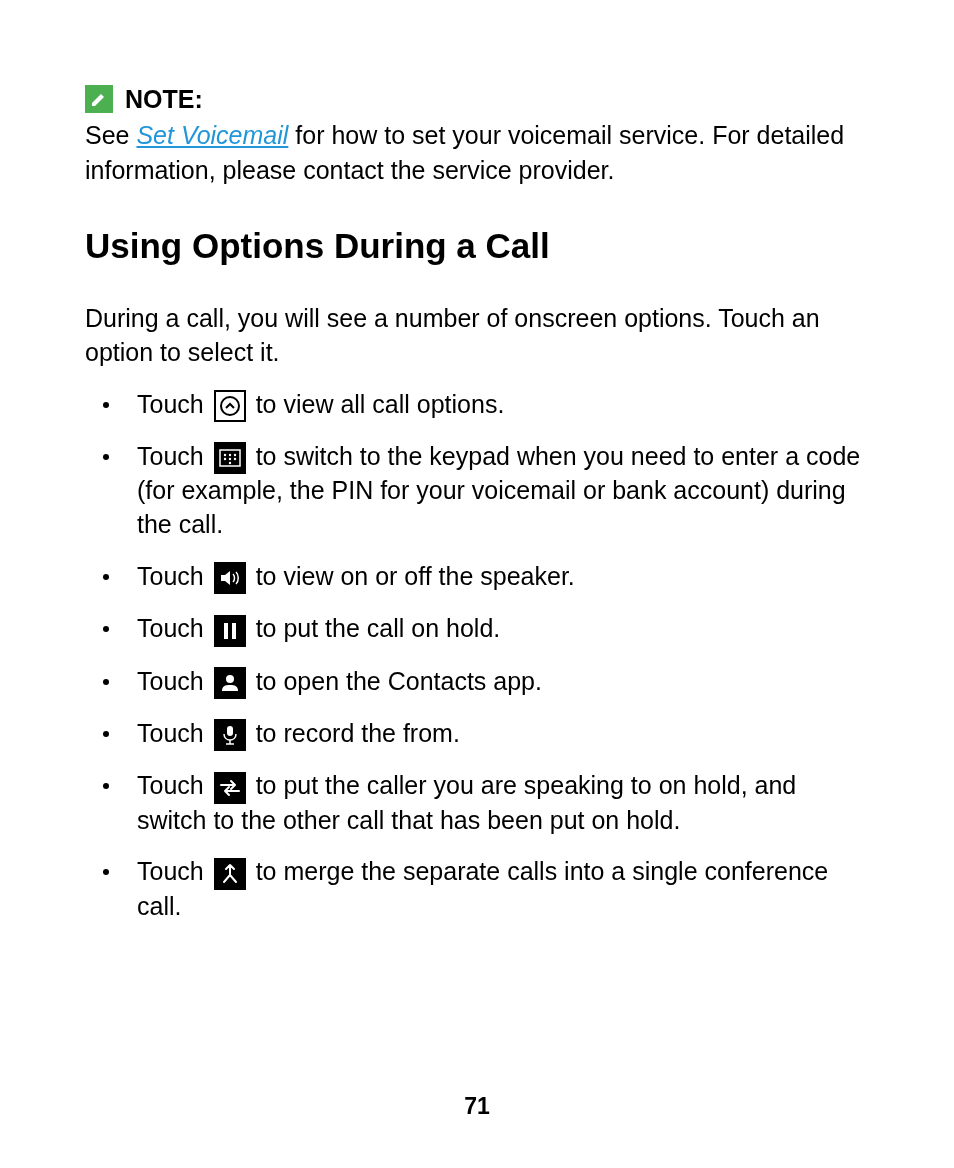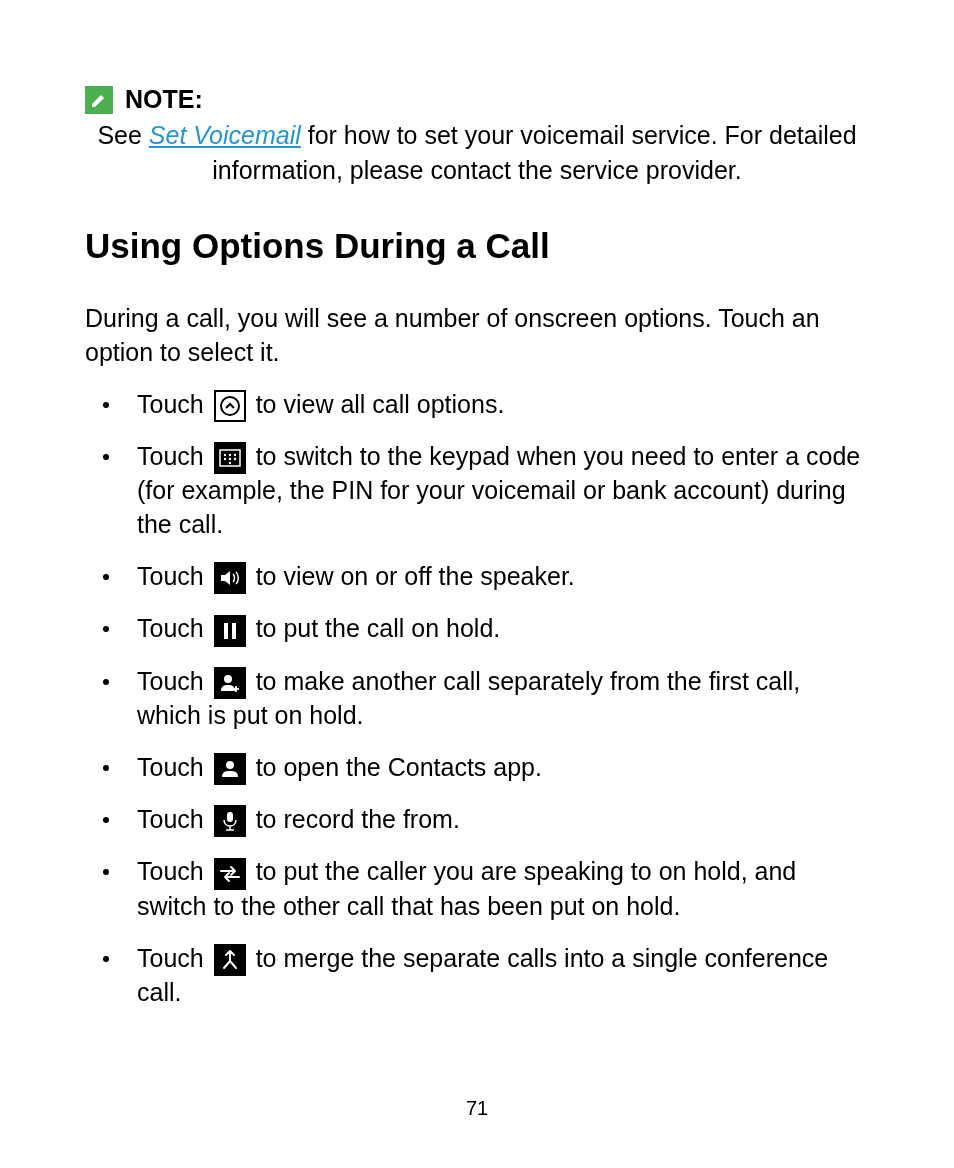--- a/index.html
+++ b/index.html
@@ -10,21 +10,21 @@
     body {
       font-family: Arial, Helvetica, sans-serif;
       width: 954px;
       height: 1168px;
       background: #fff;
       padding: 85px 85px 40px 85px;
       position: relative;
     }
     .note-header {
       display: flex;
-      align-items: center;
+      align-items: flex-start;
       gap: 12px;
       margin-bottom: 4px;
     }
     .note-icon {
       width: 28px;
       height: 28px;
       background: #4CAF50;
       display: inline-flex;
       align-items: center;
       justify-content: center;
@@ -36,21 +36,20 @@
     .note-label {
       font-weight: bold;
       font-size: 25px;
       color: #000;
     }
     .note-text {
       font-size: 25px;
       line-height: 1.4;
       color: #000;
       margin-bottom: 38px;
-      text-align: center;
     }
     .link {
       color: #2196D8;
       font-style: italic;
       text-decoration: underline;
     }
     .heading {
       color: #000000;
       font-size: 35px;
       font-weight: bold;
@@ -105,22 +104,23 @@
       position: absolute;
       top: 50%;
       left: 50%;
       transform: translate(-50%, -50%);
     }
     .page-number {
       position: absolute;
       bottom: 48px;
       left: 50%;
       transform: translateX(-50%);
-      font-size: 20px;
-      color: #000;
+      font-size: 23px;
+      color: #000;
+      font-weight: bold;
     }
   </style>
 </head>
 <body>
 
 <div class="note-header">
   <span class="note-icon">
     <svg viewBox="0 0 20 20">
         <path d="M3 14 L12 5 L15 8 L6 17 L3 17 Z" fill="#fff"></path>
       </svg>
@@ -194,35 +194,20 @@
       <span class="icon-box">
         <svg width="18" height="22" viewBox="0 0 18 22">
             <rect x="3" y="3" width="4" height="16" fill="#fff"></rect>
             <rect x="11" y="3" width="4" height="16" fill="#fff"></rect>
           </svg>
       </span>
       <span> to put the call on hold.</span>
     </span>
   </li>
 
-  <li>
-    <span class="bullet-dot"></span>
-    <span class="li-content">
-      <span>Touch </span>
-      <span class="icon-box">
-        <svg width="24" height="24" viewBox="0 0 24 24">
-            <circle cx="10" cy="8" r="4" fill="#fff"></circle>
-            <path d="M3 20 C3 15 6 14 10 14 C14 14 17 15 17 20 Z" fill="#fff"></path>
-            <line x1="18" y1="15" x2="18" y2="21" stroke="#fff" stroke-width="1.8"></line>
-            <line x1="15" y1="18" x2="21" y2="18" stroke="#fff" stroke-width="1.8"></line>
-          </svg>
-      </span>
-      <span> to make another call separately from the first call, which is put on hold.</span>
-    </span>
-  </li>
 
   <li>
     <span class="bullet-dot"></span>
     <span class="li-content">
       <span>Touch </span>
       <span class="icon-box">
         <svg width="24" height="24" viewBox="0 0 24 24">
             <circle cx="12" cy="8" r="4" fill="#fff"></circle>
             <path d="M4 20 C4 15 7 14 12 14 C17 14 20 15 20 20 Z" fill="#fff"></path>
           </svg>

